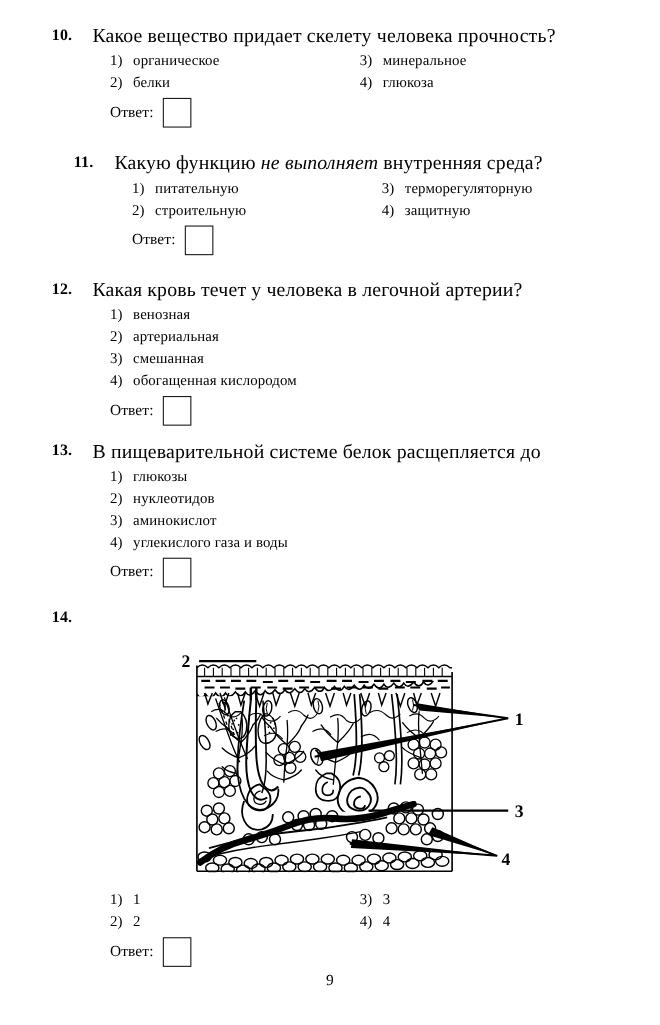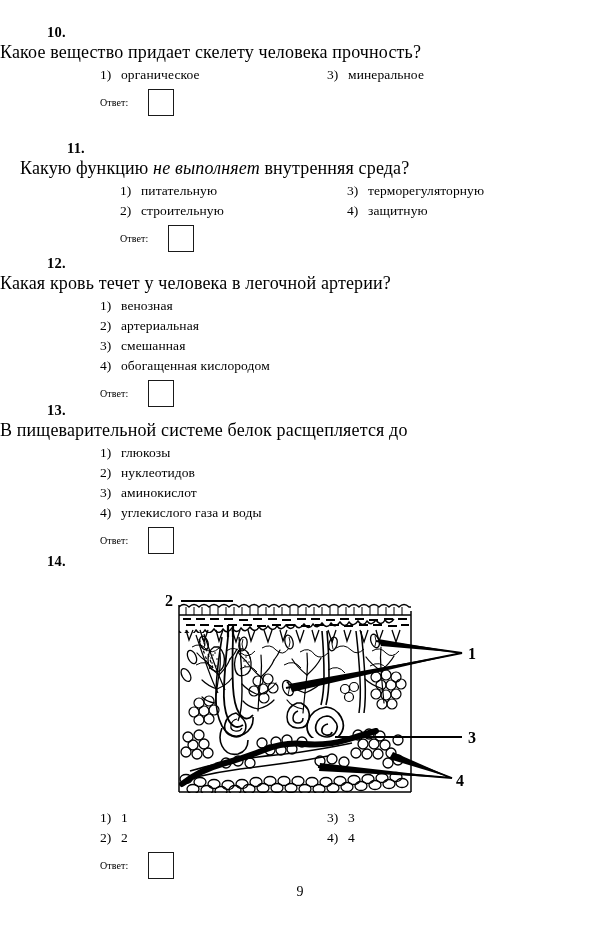--- a/index.html
+++ b/index.html
@@ -25,21 +25,20 @@
 
   
   .question {
     position: absolute;
     left: 0;
     width: 600px;
   }
   .q-head {
     display: flex;
     align-items: flex-start;
-    flex-direction: column;
   }
   .q-num {
     width: 37px;
     margin-left: 47px;
     font-weight: bold;
     font-size: 14.5px;
     line-height: 20px;
     letter-spacing: 0.2px;
     flex: 0 0 auto;
   }
@@ -82,21 +81,21 @@
   
   .answer {
     position: relative;
     height: 30px;
     margin-top: 4px;
   }
   .answer-label {
     position: absolute;
     left: 100px;
     top: 5px;
-    font-size: 10px;
+    font-size: 14px;
     line-height: 18px;
     letter-spacing: 0.1px;
   }
   .answer-box {
     position: absolute;
     left: 148px;
     top: 0px;
     width: 26px;
     height: 27px;
     border: 1.6px solid #1a1a1a;
@@ -134,20 +133,24 @@
 
   <div class="question" style="top:22px;">
     <div class="q-head">
       <div class="q-num">10.</div>
       <div class="q-text"><span>Какое вещество придает скелету человека прочность?</span><i></i><span></span></div>
     </div>
     <div class="options">
       <div class="opt-row">
         <div class="opt col-a"><span class="marker">1)</span><span>органическое</span></div>
         <div class="opt col-b"><span class="marker">3)</span><span>минеральное</span></div>
+      </div>
+      <div class="opt-row">
+        <div class="opt col-a"><span class="marker">2)</span><span>белки</span></div>
+        <div class="opt col-b"><span class="marker">4)</span><span>глюкоза</span></div>
       </div>
     </div>
     <div class="answer">
       <div class="answer-label">Ответ:</div>
       <div class="answer-box"></div>
     </div>
   </div>
 
   <div class="question" style="top:138px;margin-left:20px;">
     <div class="q-head">

